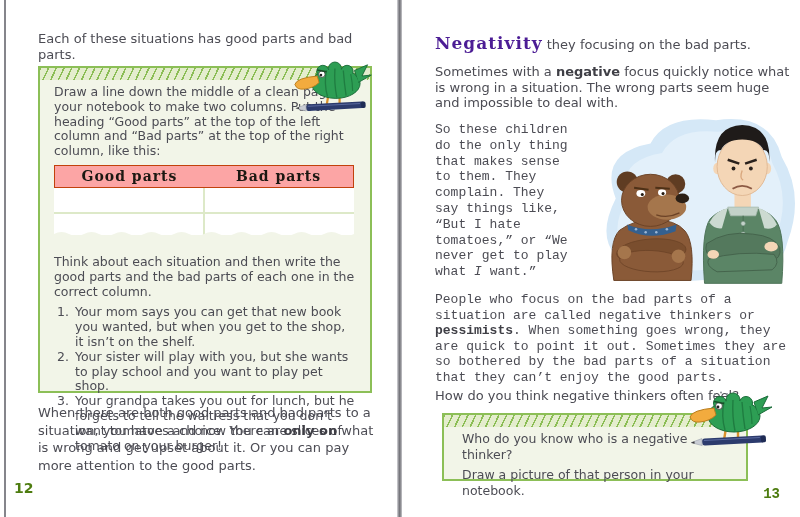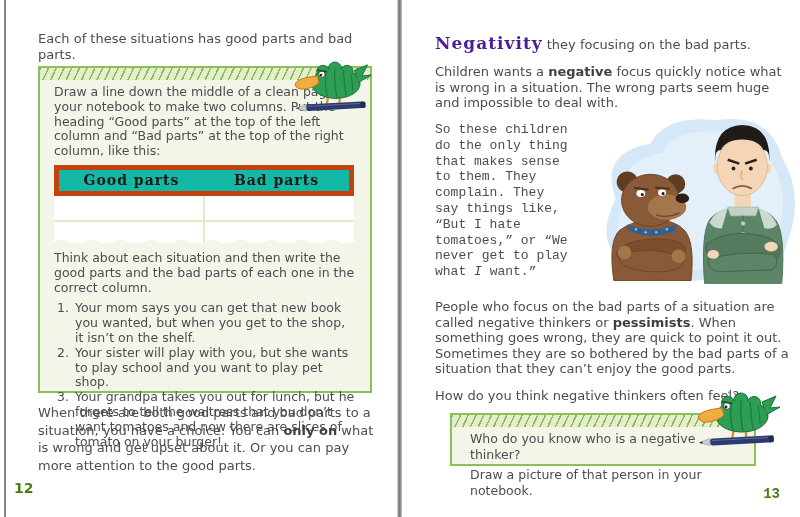--- a/index.html
+++ b/index.html
@@ -14,56 +14,56 @@
 
   .txt{font-size:13px;line-height:15.5px;}
   p{margin:0;}
   b{color:#3f3f46;}
 
   .intro{position:absolute;left:32px;top:31px;width:340px;}
 
   
   .abox{position:absolute;background:#f2f5e8;border:2px solid #8cbf57;box-sizing:border-box;}
   .abox-left{left:32px;top:66px;width:334px;height:327px;}
-  .abox-right{left:48px;top:413px;width:306px;height:53px;}
+  .abox-right{left:40px;top:413px;width:306px;height:68px;}
   .hatch{height:12px;background-color:#e4edcd;
          background-image:repeating-linear-gradient(115deg,#8bbd55 0px,#8bbd55 1.5px,rgba(0,0,0,0) 1.5px,rgba(0,0,0,0) 7px);}
   .abox-inner{padding:5px 14px 0 14px;}
   .boxtext{font-size:12.5px;line-height:14.8px;}
   .abox-right .boxtext{padding:4px 10px 0 18px;line-height:16px;}
 
   
   .gp-table{position:relative;margin-top:6px;width:300px;}
-  .gp-head{display:flex;background:#14b8a6;border:5px solid #c2410c;box-sizing:border-box;}
+  .gp-head{display:flex;background:#fca5a5;border:1px solid #c2410c;box-sizing:border-box;}
   .gp-hcell{flex:1;text-align:center;font-family:"DejaVu Serif","Liberation Serif",serif;
             font-weight:700;font-size:14px;letter-spacing:1px;color:#1c1812;padding:2px 0 3px 0;}
   .gp-row{display:flex;background:#ffffff;border-bottom:2px solid #dde9c8;}
   .gp-row .gp-cell{flex:1;height:24px;}
   .gp-row .gp-cell:first-child{border-right:2px solid #dde9c8;}
   .gp-row.row2 .gp-cell{height:21px;}
   .gp-row.row2{border-bottom:none;}
   .gp-wave{position:absolute;bottom:-4px;left:0;display:block;}
 
-  .gp-think{margin-top:8px;}
+  .gp-think{margin-top:20px;}
   .gp-list{margin:6px 0 0 0;padding-left:19px;font-size:12.5px;line-height:14.8px;}
   .gp-list li{padding-left:2px;}
 
   .closing{position:absolute;left:32px;top:404px;width:348px;font-size:13px;line-height:17.5px;}
   .pagenum{position:absolute;font-size:14px;font-weight:700;color:#4d7c0f;}
   .pn-left{left:8px;top:480px;}
   .pn-right{right:20px;top:486px;font-family:Liberation Mono, monospace;}
 
   
   .heading{position:absolute;left:33px;top:33px;width:360px;font-size:13px;}
   .kw{font-family:"DejaVu Serif","Liberation Serif",serif;font-weight:700;font-size:17px;
       letter-spacing:1px;color:#4c1d95;}
   .para1{position:absolute;left:33px;top:64px;width:358px;}
   .wrapblock{position:absolute;left:33px;top:122px;width:362px;font-size:13px;line-height:15.8px;font-family:Liberation Mono, monospace;}
   .scene{float:right;width:222px;height:184px;margin:-18px -6px 0 6px;}
-  .para3{position:absolute;left:33px;top:299px;width:360px;}
+  .para3{position:absolute;left:33px;top:292px;width:360px;font-family:Liberation Mono, monospace;}
   .question{position:absolute;left:33px;top:388px;width:360px;}
 
   .bird{position:absolute;}
   .bird-left{top:-9px;right:-5px;width:82px;height:62px;}
   .bird-right{top:-25px;right:-30px;width:88px;height:66px;}
 </style>
 </head>
 <body>
 
 <div class="spread">
@@ -134,21 +134,21 @@
 
     <p class="closing"><span>When there are both good parts and bad parts to a situation, you have a choice.  You can </span><b>only on</b><span> what is wrong and get upset about it.  Or you can pay more attention to the good parts.</span></p>
 
     <div class="pagenum pn-left">12</div>
   </div>
 
   <div class="page page-right">
 
     <p class="heading"><span class="kw">Negativity</span><span> they focusing on the bad parts.</span></p>
 
-    <p class="para1 txt"><span>Children wants a </span><b>negative</b><span> focus quickly notice what is wrong in a situation.  The wrong parts seem huge and impossible to deal with.</span></p>
+    <p class="para1 txt"><span>Sometimes with a </span><b>negative</b><span> focus quickly notice what is wrong in a situation.  The wrong parts seem huge and impossible to deal with.</span></p>
 
     <div class="wrapblock">
       
       <svg class="scene" viewBox="0 0 230 185">
         <path d="M36,95 Q18,48 72,38 Q88,8 140,14 Q196,6 208,52 Q232,92 214,140 Q206,178 152,176 Q92,188 54,168 Q10,146 36,95 Z" fill="#d5e8f7"></path>
         <path d="M48,95 Q36,56 84,48 Q98,22 142,26 Q190,20 198,58 Q218,94 202,134 Q196,168 150,166 Q96,176 62,158 Q22,140 48,95 Z" fill="#e3f0fa"></path>
 
         <circle cx="48" cy="78" r="11" fill="#5f3c22"></circle>
         <circle cx="98" cy="80" r="10" fill="#5f3c22"></circle>
         <path d="M34,180 Q28,140 40,128 Q55,117 75,117 Q98,117 108,129 Q118,142 114,180 Z" fill="#8a5a38" stroke="#6b4226" stroke-width="1"></path>

